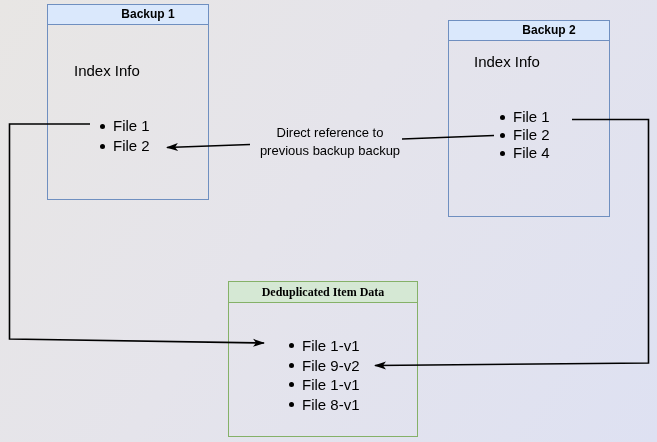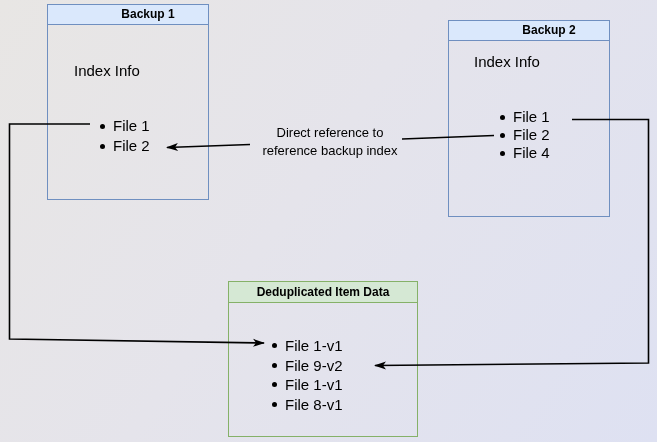--- a/index.html
+++ b/index.html
@@ -11,21 +11,21 @@
     background: linear-gradient(125deg, #e8e6e4 0%, #e5e4eb 45%, #dee1f2 100%);
     font-family: "Liberation Sans", "DejaVu Sans", sans-serif;
     color: #000;
   }
   .box {
     position: absolute;
     box-sizing: border-box;
     background: transparent;
   }
   .box.blue  { border: 1.5px solid #6f8fc0; }
-  .box.green { border: 1.5px solid #85b168; }
+  .box.green { border: 1.5px solid #85b168; font-family: Liberation Serif, serif; }
   .hdr {
     box-sizing: border-box;
     text-align: center;
     font-weight: bold;
     font-size: 12px;
   }
   .blue  .hdr { background: #dae8fc; border-bottom: 1.5px solid #6f8fc0; height: 20px; line-height: 18px; padding-left: 40px; }
   .green .hdr { background: #d5e8d4; border-bottom: 1.5px solid #85b168; height: 21px; line-height: 20px; }
   .section-label {
     position: absolute;
@@ -88,30 +88,30 @@
   <div class="section-label" style="left:474px; top:53px;">Index Info</div>
   <ul class="filelist lh18" style="left:500px; top:108px;">
       <li>File 1</li>
       <li>File 2</li>
       <li>File 4</li>
     </ul>
 
   <div class="box green" style="left:228px; top:281px; width:190px; height:156px;">
     <div class="hdr">Deduplicated Item Data</div>
   </div>
-  <ul class="filelist lh195" style="left:272px; top:336px;">
+  <ul class="filelist lh195" style="left:289px; top:336px;">
       <li>File 1-v1</li>
       <li>File 9-v2</li>
       <li>File 1-v1</li>
       <li>File 8-v1</li>
     </ul>
 
   <div class="note">
     <div>Direct reference to</div>
-    <div>reference backup index</div>
+    <div>previous backup backup</div>
   </div>
 
   <svg class="wires" viewBox="0 0 657 442">
     <defs>
       <marker id="ah" markerUnits="userSpaceOnUse" markerWidth="14" markerHeight="10" refX="12" refY="5" orient="auto">
         <path d="M1,1 L13,5 L1,9 L4,5 Z" fill="#000"></path>
       </marker>
     </defs>
 
     <line x1="494" y1="135.5" x2="402" y2="139" stroke="#000" stroke-width="1.6"></line>

